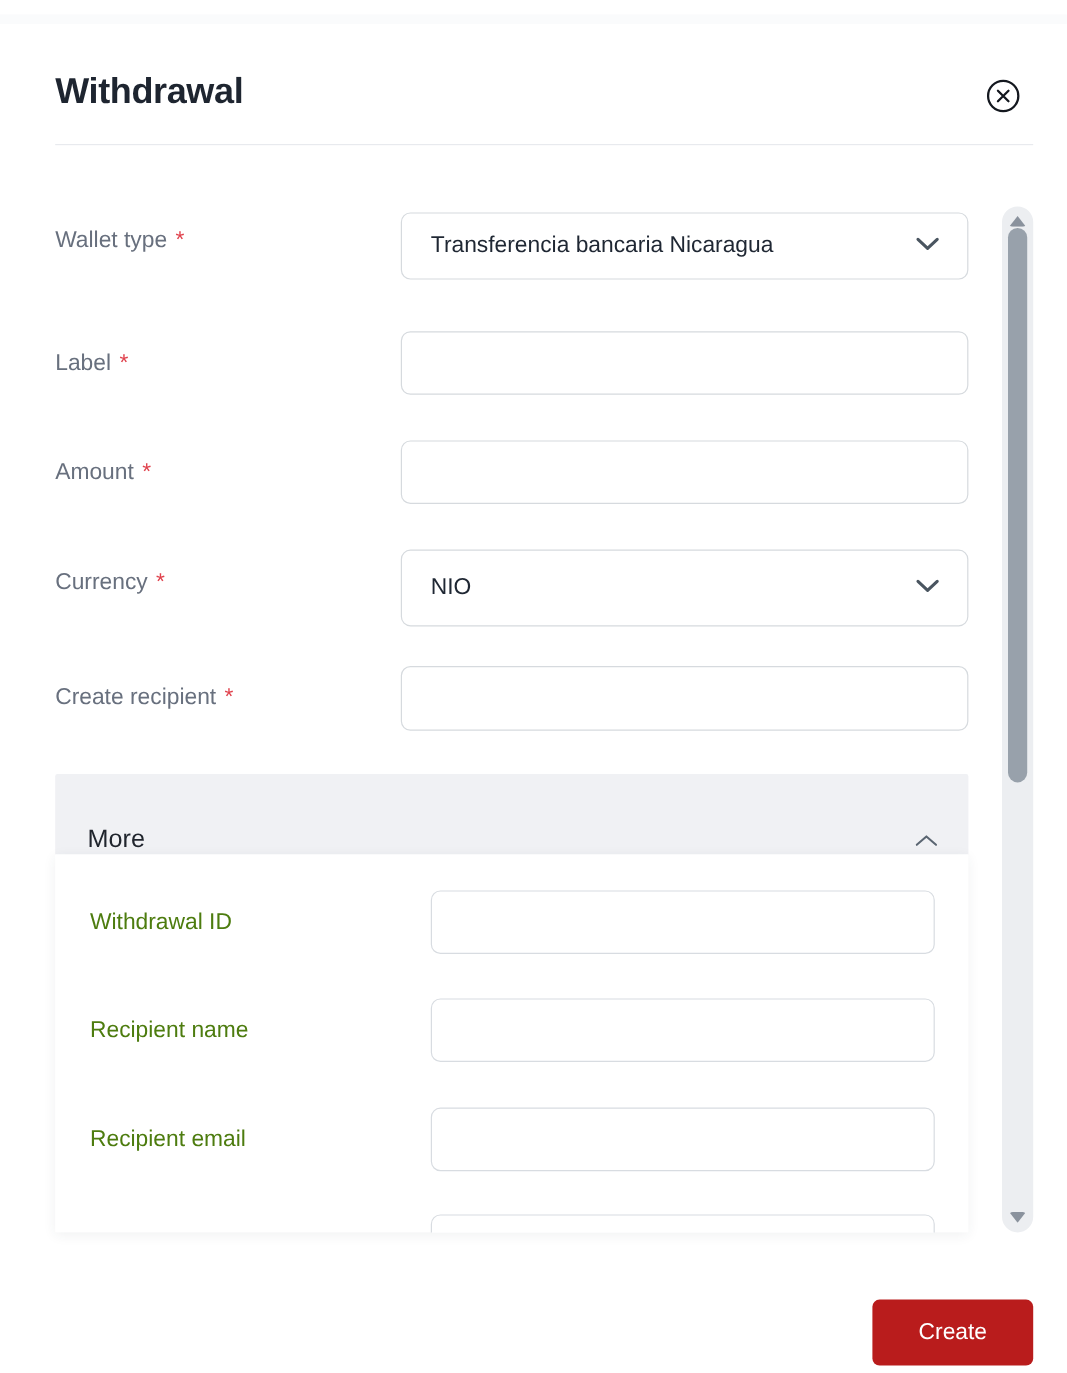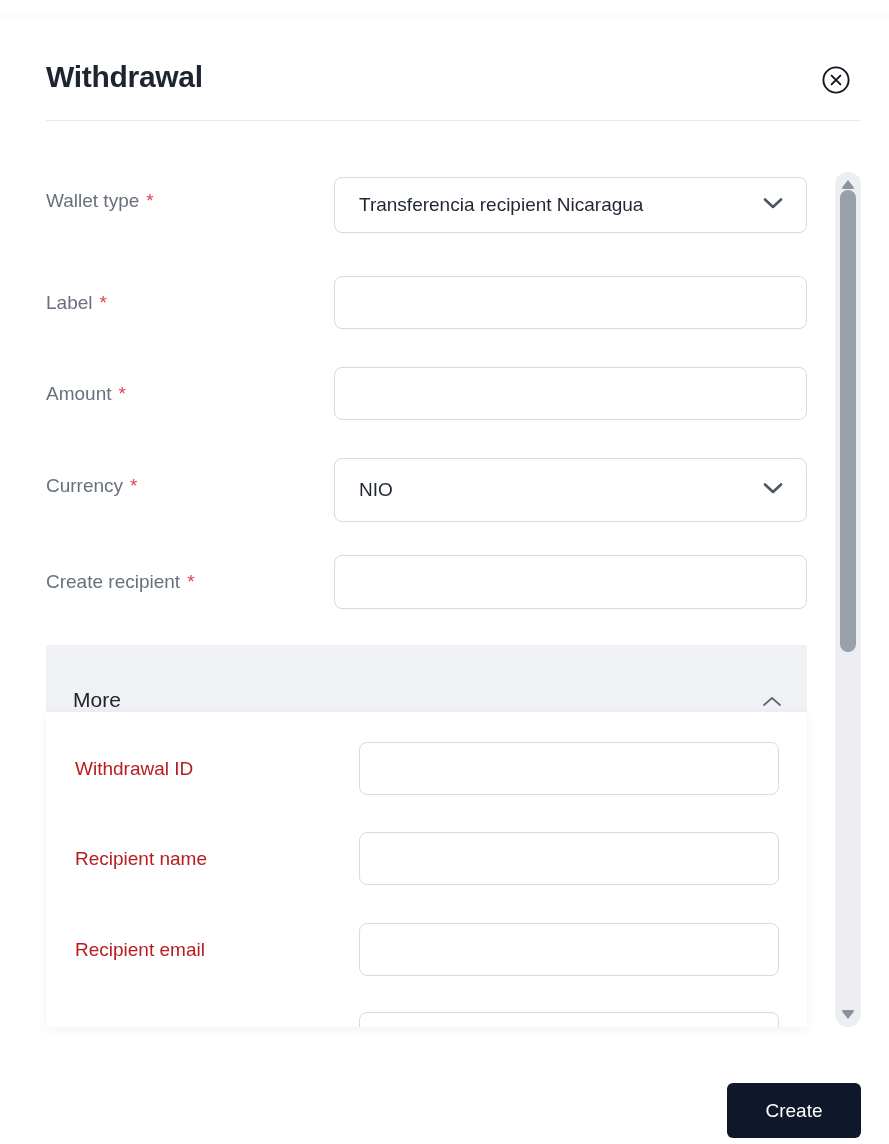--- a/index.html
+++ b/index.html
@@ -47,21 +47,21 @@
     position:absolute;left:46px;width:761px;top:633px;height:67px;
     background:#f0f1f4;display:flex;align-items:flex-end;justify-content:space-between;
     box-sizing:border-box;padding:0 24px 0 27px;cursor:pointer;border-radius:2px 2px 0 0;
   }
   .more-title{font-size:21px;color:#20252d;}
   .more-panel{
     position:absolute;left:46px;width:761px;top:700px;height:315px;overflow:hidden;
     background:#ffffff;box-shadow:0 2px 10px rgba(40,50,70,0.07);
   }
   .inner-label{
-    position:absolute;left:29px;font-size:19px;line-height:26px;color:#b91c1c;
+    position:absolute;left:29px;font-size:19px;line-height:26px;color:#4d7c0f;
   }
   .inner-control{
     position:absolute;left:313px;width:420px;box-sizing:border-box;height:53px;
     background:#ffffff;border:1px solid #d8dce1;border-radius:8px;
     font-family:"Liberation Sans", sans-serif;font-size:19px;color:#1f2733;
     padding:0 20px;outline:none;
   }
 
   
   .scrollbar{
@@ -78,21 +78,21 @@
     border-top:9px solid #8a929d;border-radius:3px;
   }
   .scroll-thumb{
     position:absolute;left:5px;top:18px;width:16px;height:462px;
     background:#98a1ab;border-radius:8px;cursor:grab;
   }
 
   
   .create-btn{
     position:absolute;left:727px;top:1071px;width:134px;height:55px;
-    background:#0f172a;color:#ffffff;border:none;border-radius:6px;
+    background:#b91c1c;color:#ffffff;border:none;border-radius:6px;
     font-family:"Liberation Sans", sans-serif;font-size:19px;cursor:pointer;
   }
 </style>
 </head>
 <body>
 
 <div class="modal">
   <div class="top-fade"></div>
 
   <div class="modal-title">Withdrawal</div>
@@ -105,21 +105,21 @@
       </svg>
     </span>
   </button>
 
   <div class="header-divider"></div>
 
   <div class="field-label" style="top:176px;text-align:center;">
     <span>Wallet type</span><span class="req">*</span>
   </div>
   <div class="control select-like" style="top:165px;height:56px;">
-    <span class="select-value">Transferencia recipient Nicaragua</span>
+    <span class="select-value">Transferencia bancaria Nicaragua</span>
     <span class="chevron-down">
       <svg width="22" height="14" viewBox="0 0 22 14" fill="none">
         <path d="M3 3.5 L11 11 L19 3.5" stroke="#4a5560" stroke-width="2.6" stroke-linecap="round" stroke-linejoin="round"></path>
       </svg>
     </span>
   </div>
 
   <div class="field-label" style="top:278px;">
     <span>Label</span><span class="req">*</span>
   </div>

